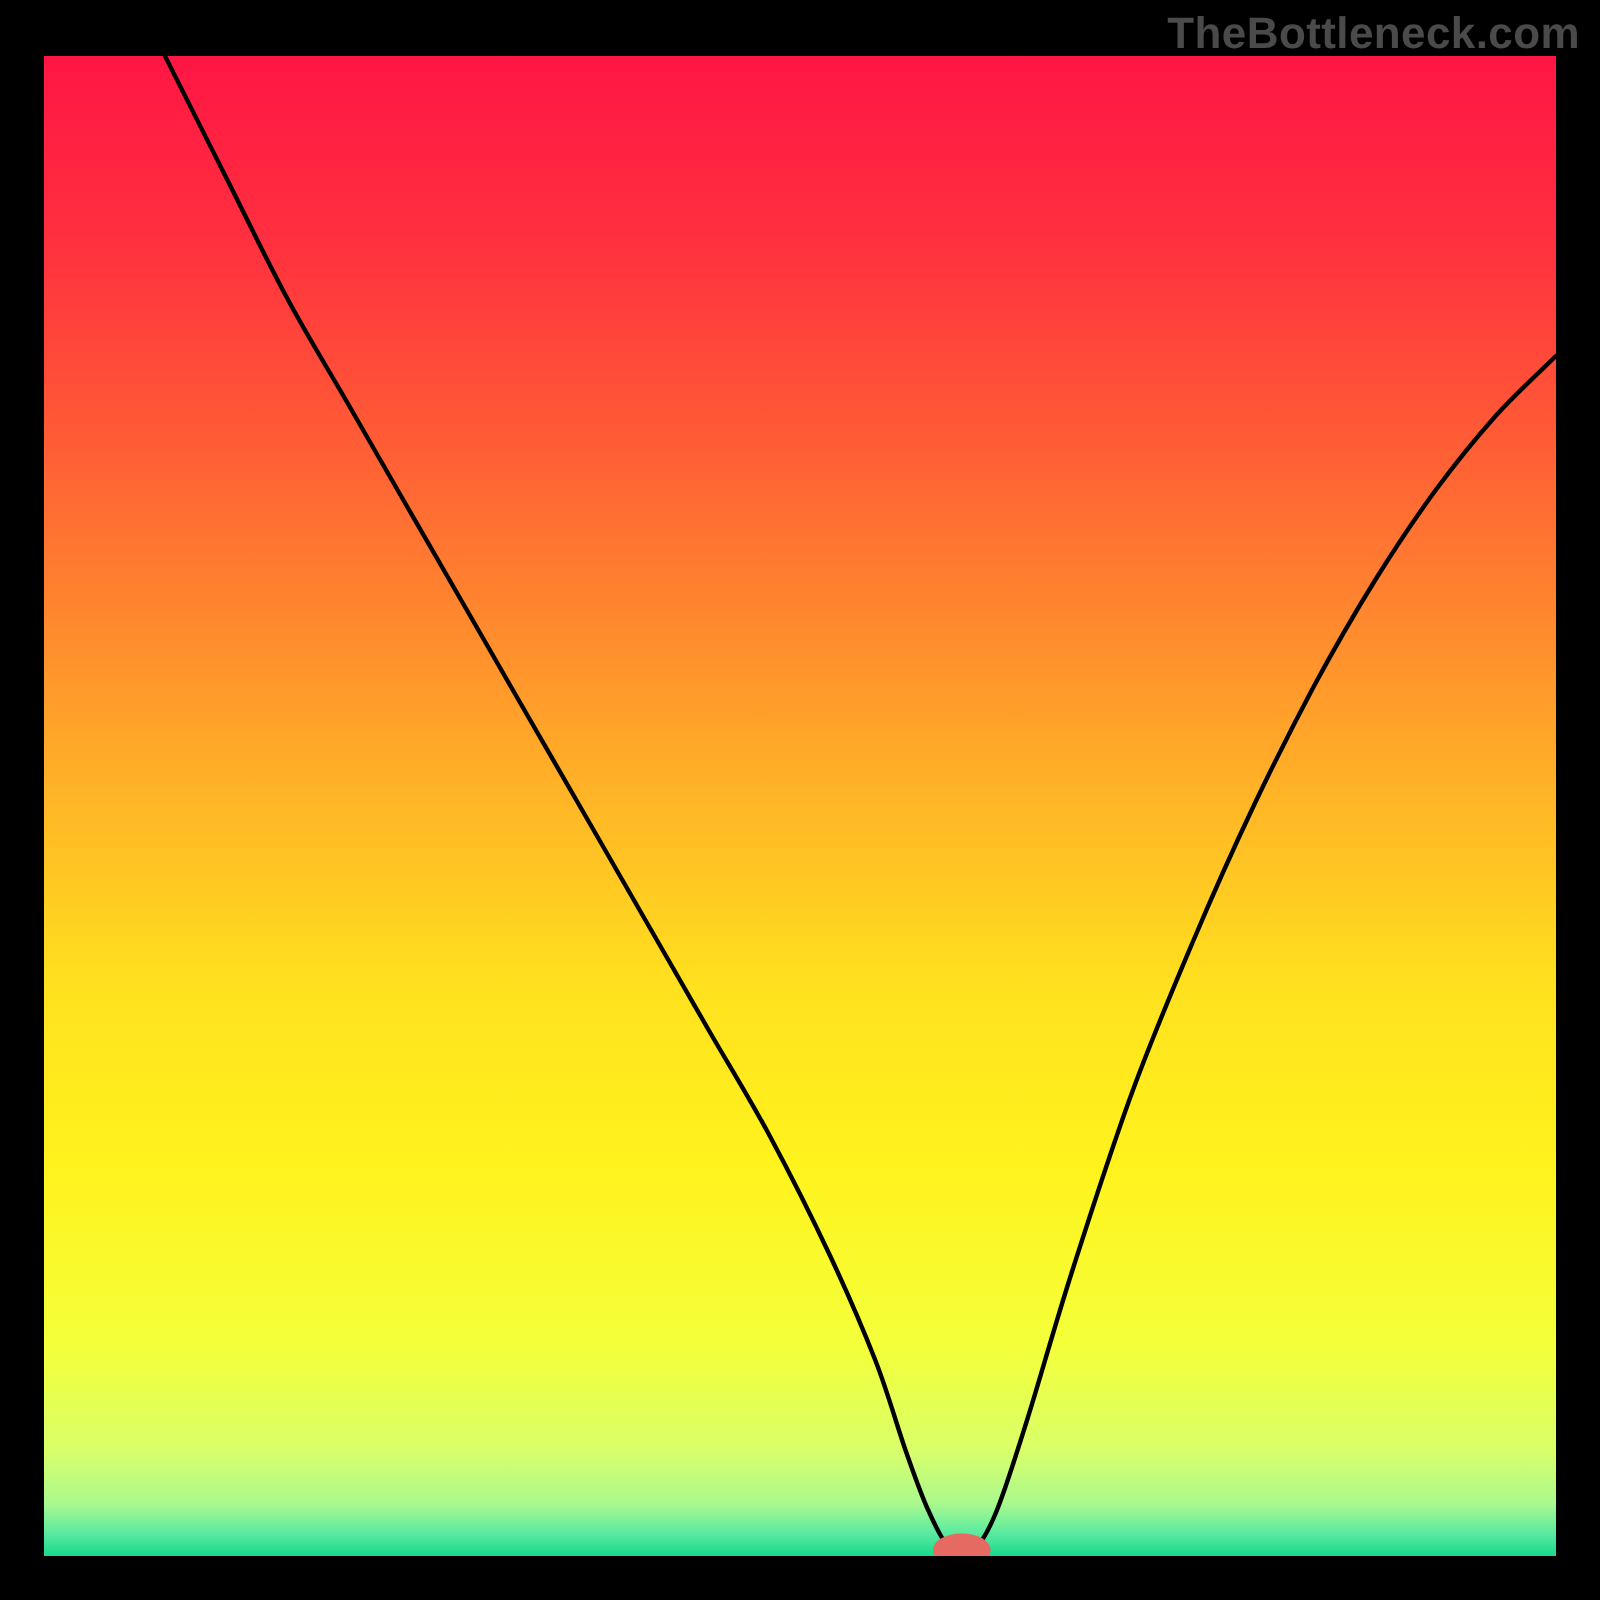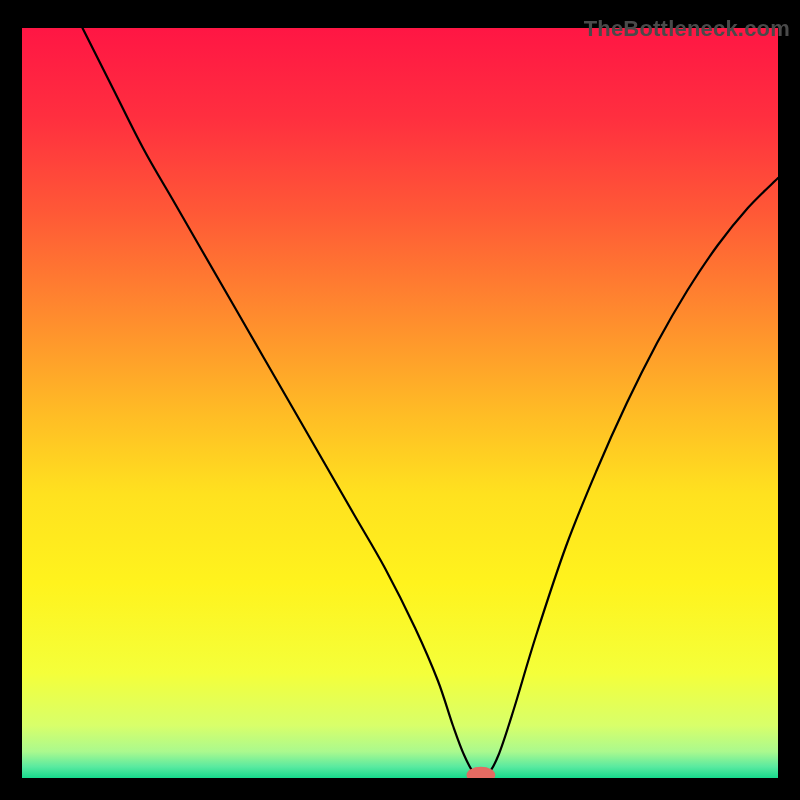--- a/index.html
+++ b/index.html
@@ -12,21 +12,21 @@
     font-family: Arial, Helvetica, sans-serif;
   }
   .frame {
     position: relative;
     width: 800px;
     height: 800px;
     background: #000;
   }
   .watermark {
     position: absolute;
-    top: 16px;
+    top: 4px;
     right: 10px;
     color: #4a4a4a;
     font-size: 22px;
     font-weight: 600;
     letter-spacing: 0.2px;
     z-index: 10;
   }
   .plot-wrap {
     position: absolute;
     left: 22px;

